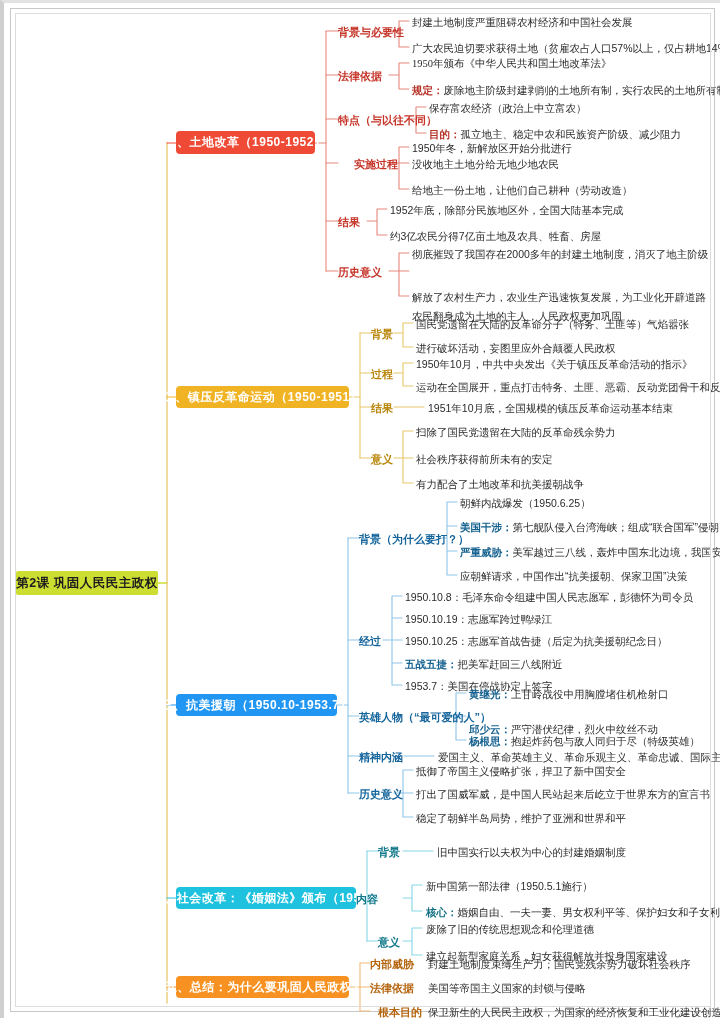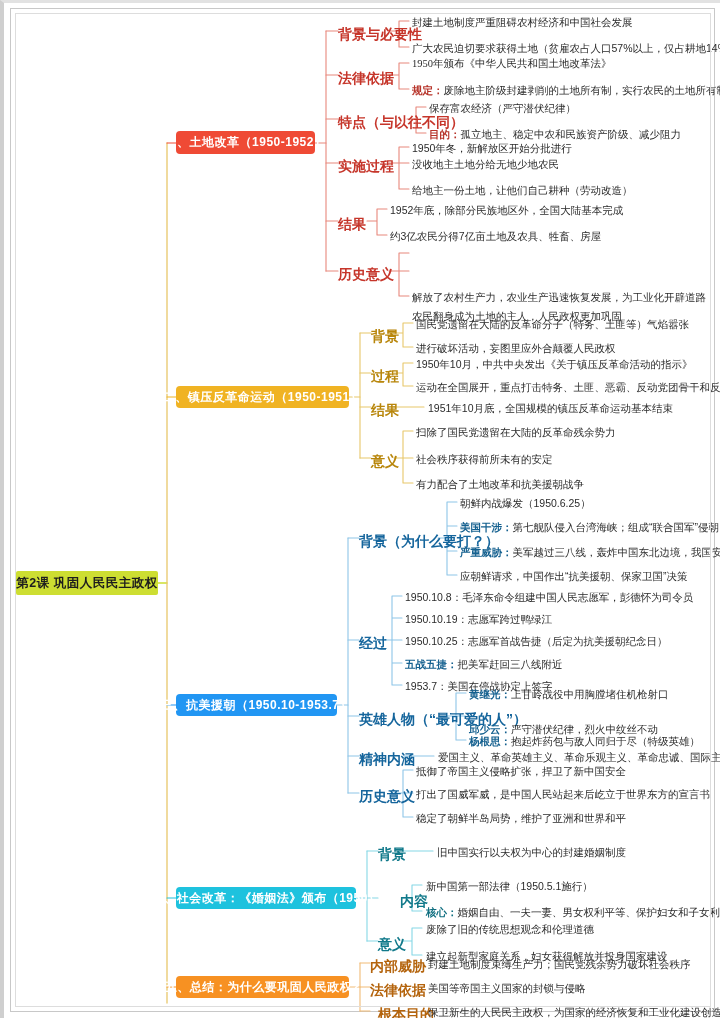--- a/index.html
+++ b/index.html
@@ -51,21 +51,21 @@
   }
   .n-red{background:#ef4a35;}
   .n-yellow{background:#f0b323;}
   .n-blue{background:#2196f3;}
   .n-cyan{background:#1ec2de;}
   .n-orange{background:#f79122;}
 
   
   .lbl{
     position:absolute;
-    font-size:14px;font-weight:700;
+    font-size:11px;font-weight:700;
     white-space:nowrap;
     line-height:1;
   }
   .c-red{color:#c6352a;}
   .c-yellow{color:#b8860b;}
   .c-blue{color:#15659c;}
   .c-cyan{color:#11798a;}
   .c-orange{color:#b4640d;}
 
   
@@ -179,40 +179,41 @@
 
     <div class="node lvl1 n-blue" style="left:172px;top:691px;width:161px;height:22px;">三、抗美援朝（1950.10-1953.7）</div>
 
     <div class="node lvl1 n-cyan" style="left:172px;top:884px;width:180px;height:22px;">四、社会改革：《婚姻法》颁布（1950）</div>
 
     <div class="node lvl1 n-orange" style="left:172px;top:973px;width:173px;height:22px;">五、总结：为什么要巩固人民政权?</div>
 
     <div class="lbl c-red" style="left:334px;top:24px;">背景与必要性</div>
     <div class="lbl c-red" style="left:334px;top:68px;">法律依据</div>
     <div class="lbl c-red" style="left:334px;top:112px;">特点（与以往不同）</div>
-    <div class="lbl c-red" style="left:334px;top:156px;text-align:center;">实施过程</div>
+    <div class="lbl c-red" style="left:350px;top:156px;text-align:center;">实施过程</div>
     <div class="lbl c-red" style="left:334px;top:214px;">结果</div>
     <div class="lbl c-red" style="left:334px;top:264px;">历史意义</div>
 
     <div class="leaf" style="left:408px;top:14px;">封建土地制度严重阻碍农村经济和中国社会发展</div>
     <div class="leaf" style="left:408px;top:40px;">广大农民迫切要求获得土地（贫雇农占人口57%以上，仅占耕地14%）</div>
 
     <div class="leaf num" style="left:408px;top:56px;">1950年颁布《中华人民共和国土地改革法》</div>
     <div class="leaf" style="left:408px;top:82px;"><span class="hd hd-red">规定：</span>废除地主阶级封建剥削的土地所有制，实行农民的土地所有制</div>
 
-    <div class="leaf" style="left:425px;top:100px;">保存富农经济（严守潜伏纪律）</div>
+    <div class="leaf" style="left:425px;top:100px;">保存富农经济（政治上中立富农）</div>
     <div class="leaf" style="left:425px;top:126px;"><span class="hd hd-red">目的：</span>孤立地主、稳定中农和民族资产阶级、减少阻力</div>
 
     <div class="leaf" style="left:408px;top:140px;">1950年冬，新解放区开始分批进行</div>
     <div class="leaf" style="left:408px;top:156px;">没收地主土地分给无地少地农民</div>
     <div class="leaf" style="left:408px;top:182px;">给地主一份土地，让他们自己耕种（劳动改造）</div>
 
     <div class="leaf" style="left:386px;top:202px;">1952年底，除部分民族地区外，全国大陆基本完成</div>
     <div class="leaf" style="left:386px;top:228px;">约3亿农民分得7亿亩土地及农具、牲畜、房屋</div>
 
+    <div class="leaf" style="left:408px;top:246px;">彻底摧毁了我国存在2000多年的封建土地制度，消灭了地主阶级</div>
     <div class="leaf" style="left:408px;top:264px;margin-top:44px;">农民翻身成为土地的主人，人民政权更加巩固</div>
     <div class="leaf" style="left:408px;top:289px;">解放了农村生产力，农业生产迅速恢复发展，为工业化开辟道路</div>
 
     <div class="lbl c-yellow" style="left:367px;top:326px;">背景</div>
     <div class="lbl c-yellow" style="left:367px;top:366px;">过程</div>
     <div class="lbl c-yellow" style="left:367px;top:400px;">结果</div>
     <div class="lbl c-yellow" style="left:367px;top:451px;">意义</div>
 
     <div class="leaf" style="left:412px;top:316px;">国民党遗留在大陆的反革命分子（特务、土匪等）气焰嚣张</div>
     <div class="leaf" style="left:412px;top:340px;">进行破坏活动，妄图里应外合颠覆人民政权</div>
@@ -247,21 +248,21 @@
     <div class="leaf" style="left:465px;top:681px;margin-top:40px;"><span class="hd hd-blue">邱少云：</span>严守潜伏纪律，烈火中纹丝不动</div>
     <div class="leaf" style="left:465px;top:733px;"><span class="hd hd-blue">杨根思：</span>抱起炸药包与敌人同归于尽（特级英雄）</div>
 
     <div class="leaf" style="left:434px;top:749px;">爱国主义、革命英雄主义、革命乐观主义、革命忠诚、国际主义</div>
 
     <div class="leaf" style="left:412px;top:763px;">抵御了帝国主义侵略扩张，捍卫了新中国安全</div>
     <div class="leaf" style="left:412px;top:786px;">打出了国威军威，是中国人民站起来后屹立于世界东方的宣言书</div>
     <div class="leaf" style="left:412px;top:810px;">稳定了朝鲜半岛局势，维护了亚洲和世界和平</div>
 
     <div class="lbl c-cyan" style="left:374px;top:844px;">背景</div>
-    <div class="lbl c-cyan" style="left:396px;top:891px;">内容</div>
+    <div class="lbl c-cyan" style="left:352px;top:891px;">内容</div>
     <div class="lbl c-cyan" style="left:374px;top:934px;">意义</div>
 
     <div class="leaf" style="left:433px;top:844px;">旧中国实行以夫权为中心的封建婚姻制度</div>
     <div class="leaf" style="left:422px;top:878px;">新中国第一部法律（1950.5.1施行）</div>
     <div class="leaf" style="left:422px;top:904px;"><span class="hd hd-cyan">核心：</span>婚姻自由、一夫一妻、男女权利平等、保护妇女和子女利益</div>
     <div class="leaf" style="left:422px;top:921px;">废除了旧的传统思想观念和伦理道德</div>
     <div class="leaf" style="left:422px;top:948px;">建立起新型家庭关系，妇女获得解放并投身国家建设</div>
 
     <div class="lbl c-orange" style="left:366px;top:956px;">内部威胁</div>
     <div class="lbl c-orange" style="left:366px;top:980px;">法律依据</div>

